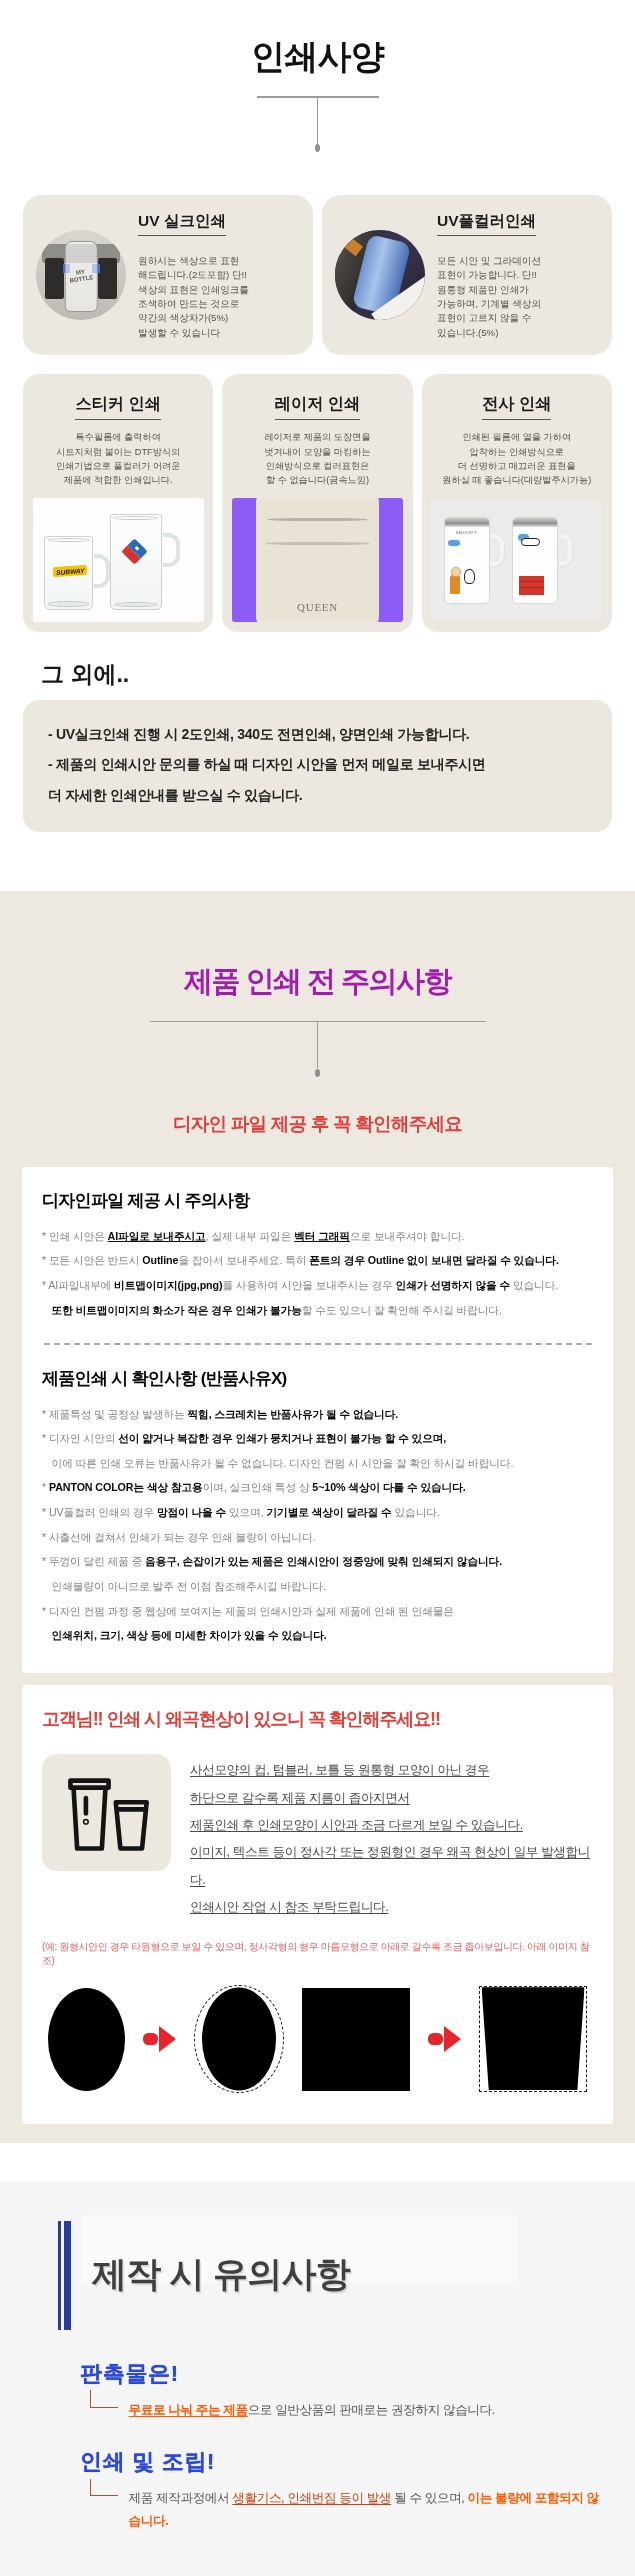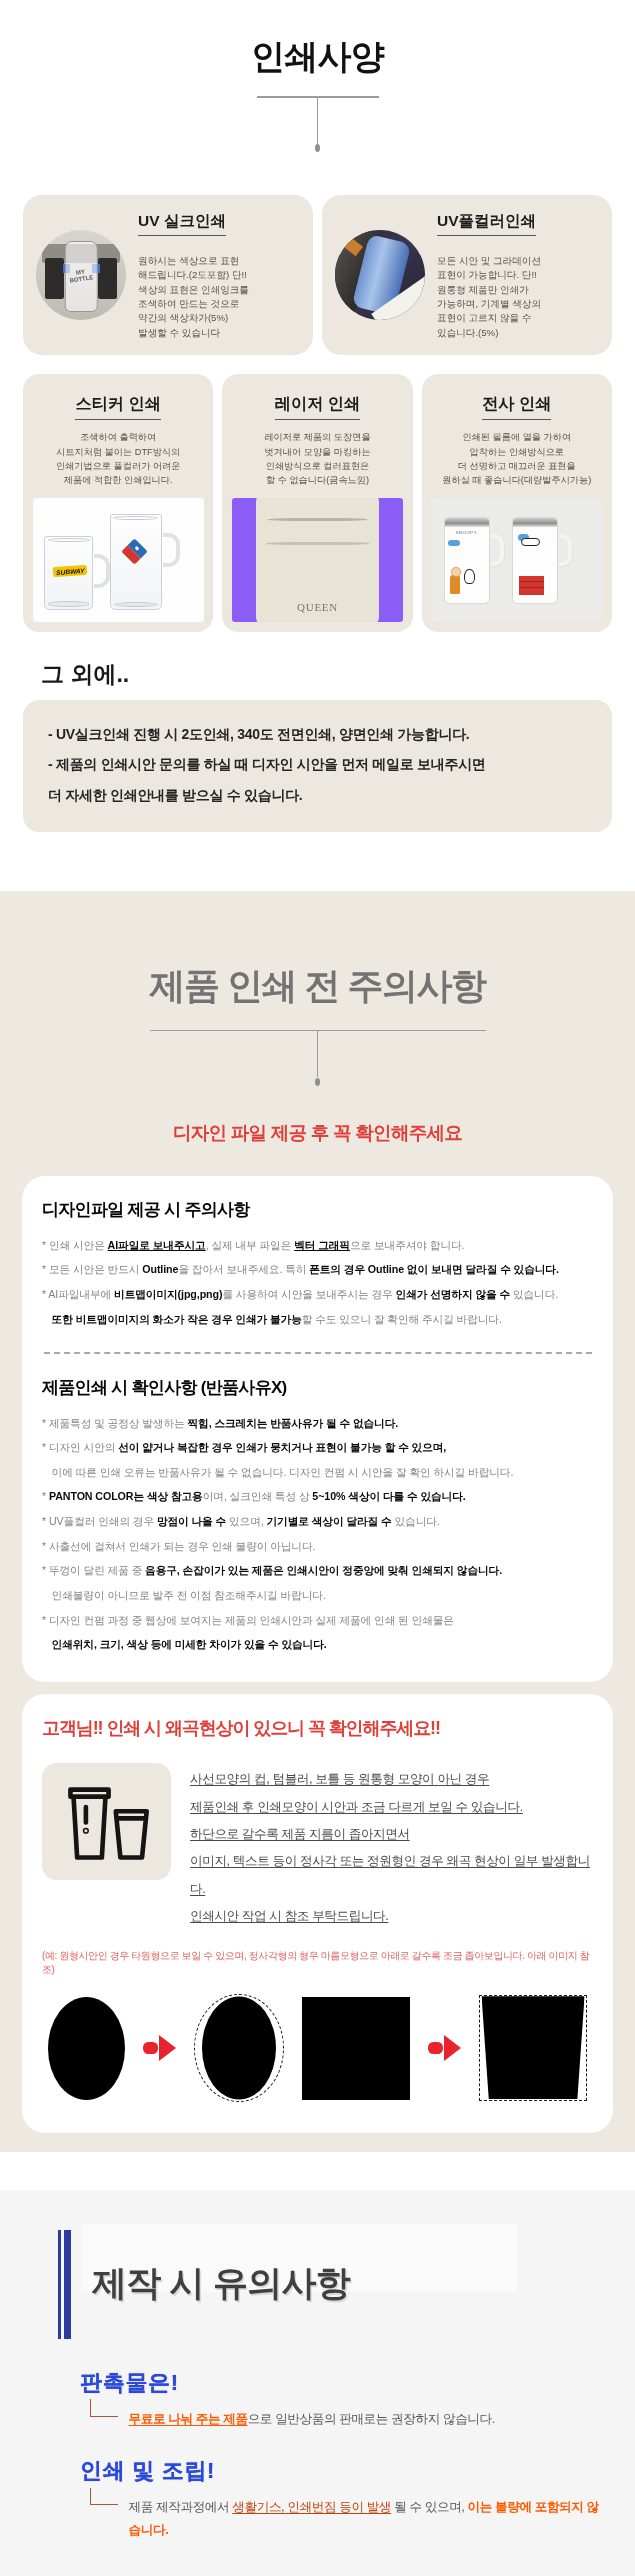--- a/index.html
+++ b/index.html
@@ -87,26 +87,26 @@
   .cloud { position:absolute; width:11.8px; height:6.6px; border-radius:4.4px; background:#5aa0d8; }
   .snoopy-label { position:absolute; left:10.3px; top:11.8px; font-size:4.4px; color:#666; letter-spacing:0.4px; }
   .dog-lying { position:absolute; left:7.4px; top:20.7px; width:19px; height:7.4px; background:#fff; border:1.5px solid #222; border-radius:4.4px; }
 
   .etc-title { margin:26.6px 0 10.3px 41px; font-size:23px; font-weight:900; color:#181818; }
   .etc-box { margin:0 23px; background:#ece8df; border-radius:16.2px; padding:19px 25px 22px; }
   .etc-line { font-size:14px; color:#242424; font-weight:600; line-height:2.15; letter-spacing:-0.3px; }
 
   
   .sec2 { background:#ede9e1; padding:71px 0 19px; margin-top:29.5px; }
-  .sec2-title { text-align:center; font-size:36px; font-weight:900; color:#737373; letter-spacing:-1.5px; }
+  .sec2-title { text-align:center; font-size:29px; font-weight:900; color:#a21caf; letter-spacing:-1.5px; }
   .sec2 .divider { margin-top:19px; }
   .sec2 .divider .h { width:336px; }
   .red-notice { margin-top:34px; text-align:center; font-size:18.5px; font-weight:800; color:#e0403a; letter-spacing:-0.7px; }
 
-  .white-card { margin:31px 22px 0; background:#fff; border-radius:23px; padding:22px 20px 25px; }
+  .white-card { margin:31px 22px 0; background:#fff; border-radius:4px; padding:22px 20px 25px; }
   .wc-heading { font-size:17px; font-weight:800; color:#060606; letter-spacing:-0.7px; margin-bottom:11.8px; }
   .bullet { font-size:10.7px; color:#828282; line-height:2.3; letter-spacing:-0.1px; }
   .bullet .b { font-weight:800; color:#0a0a0a; }
   .bullet .u { text-decoration:underline; }
   .bullet.indent { padding-left:9.6px; }
   .dashed-sep { border:none; border-top:2.2px dashed #a9a9a9; margin:20.7px 1.5px 22px; }
 
   .distort-title { text-align:left; font-size:18px; font-weight:800; color:#e0403a; letter-spacing:-1.1px; }
   .distort-row { display:flex; margin-top:23.6px; align-items:flex-start; }
   .distort-iconbox { flex:none; width:129px; height:117px; background:#ece8df; border-radius:14.8px; display:flex; align-items:center; justify-content:center; }
@@ -197,21 +197,21 @@
 가능하며, 기계별 색상의
 표현이 고르지 않을 수
 있습니다.(5%)</div>
         </div>
       </div>
     </div>
 
     <div class="method-cards">
       <div class="method-card">
         <div class="method-card-title">스티커 인쇄</div>
-        <div class="method-card-desc">조색하여 출력하여
+        <div class="method-card-desc">특수필름에 출력하여
 시트지처럼 붙이는 DTF방식의
 인쇄기법으로 풀컬러가 어려운
 제품에 적합한 인쇄입니다.</div>
         <div class="method-photo sticker-art">
           <div class="glass g1">
             <div class="rim"></div>
             <div class="base"></div>
             <div class="handle"></div>
             <div class="chip-subway">SUBWAY</div>
           </div>
@@ -321,22 +321,22 @@
               <path d="M36 42 h62 l-7 118 h-48 z"></path>
               <line x1="60" y1="62" x2="60" y2="92"></line>
               <circle cx="60" cy="108" r="1.5"></circle>
               <path d="M118 70 h60 l-9 90 h-42 z"></path>
               <line x1="121" y1="84" x2="175" y2="84"></line>
             </g>
           </svg>
         </div>
         <div class="distort-lines">
           <div class="distort-line">사선모양의 컵, 텀블러, 보틀 등 원통형 모양이 아닌 경우</div>
+          <div class="distort-line">하단으로 갈수록 제품 지름이 좁아지면서</div>
           <div class="distort-line">제품인쇄 후 인쇄모양이 시안과 조금 다르게 보일 수 있습니다.</div>
-          <div class="distort-line">하단으로 갈수록 제품 지름이 좁아지면서</div>
           <div class="distort-line">이미지, 텍스트 등이 정사각 또는 정원형인 경우 왜곡 현상이 일부 발생합니다.</div>
           <div class="distort-line">인쇄시안 작업 시 참조 부탁드립니다.</div>
         </div>
       </div>
 
       <div class="distort-note">(예: 원형시안인 경우 타원형으로 보일 수 있으며, 정사각형의 형우 마름모형으로 아래로 갈수록 조금 좁아보입니다. 아래 이미지 참조)</div>
 
       <div class="shapes-row">
         <div class="sh-ellipse"></div>
         <div class="red-arrow">

